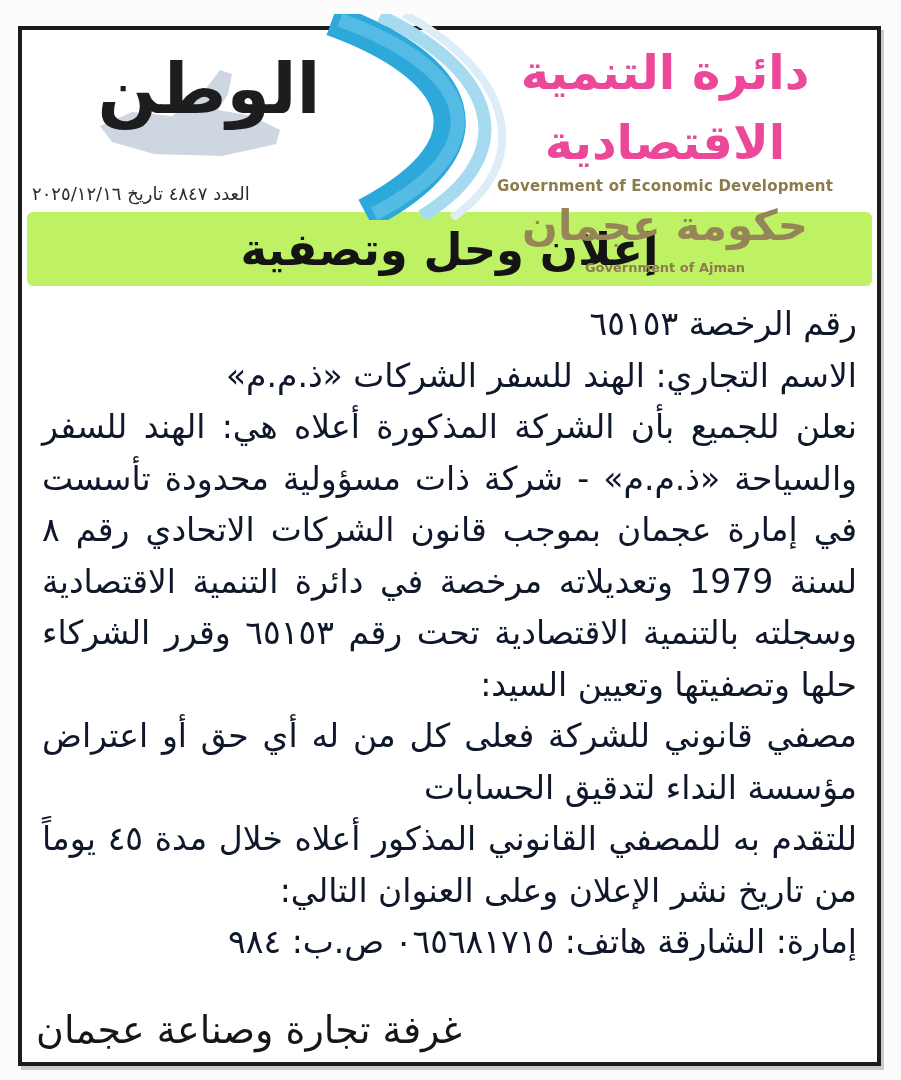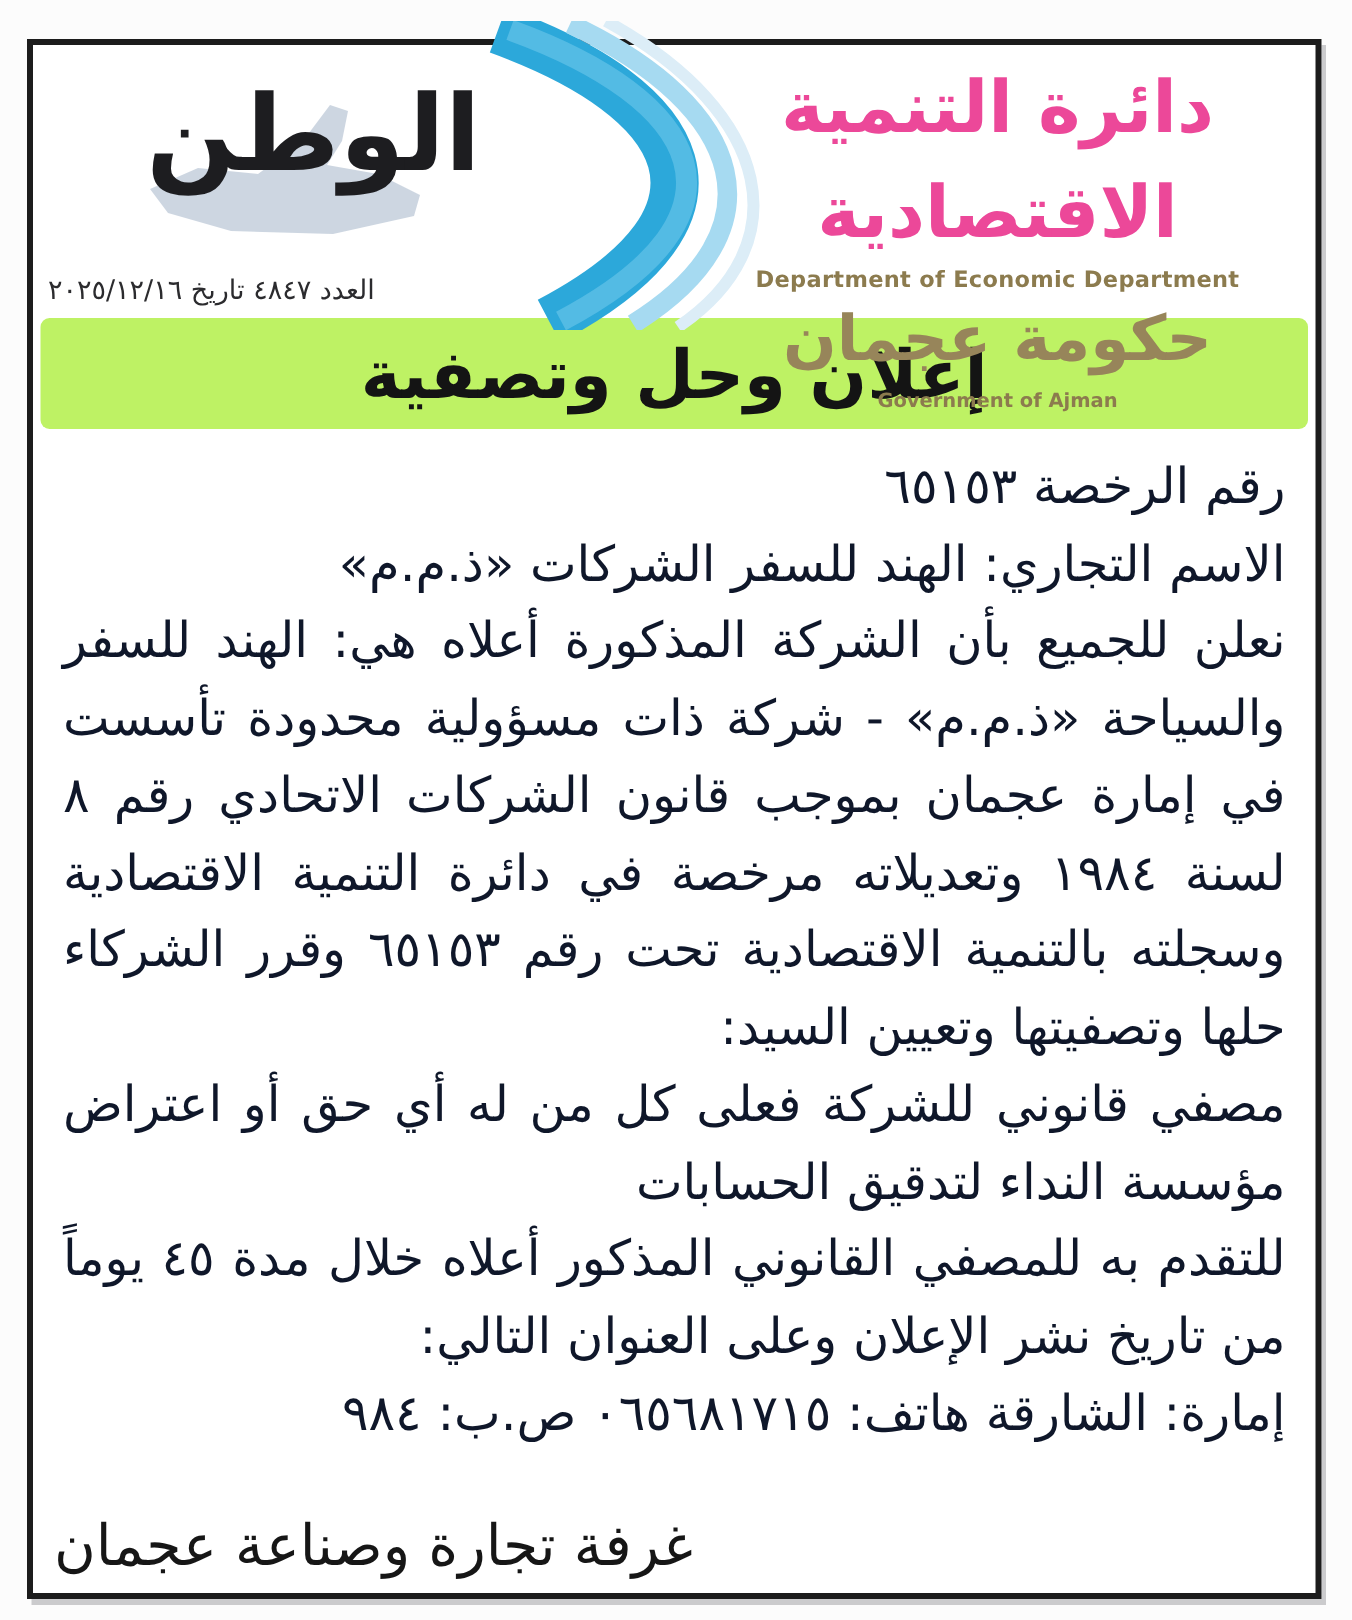--- a/index.html
+++ b/index.html
@@ -71,37 +71,37 @@
       <path d="M106,2 C225,58 248,140 148,202" fill="none" stroke="#a6daf1" stroke-width="13"></path>
       <path d="M130,0 C243,62 258,150 178,204" fill="none" stroke="#dcedf7" stroke-width="8"></path>
     </svg>
 
     <div class="paper-logo">الوطن</div>
 
     <div class="issue-line">العدد ٤٨٤٧ تاريخ ٢٠٢٥/١٢/١٦</div>
 
     <div class="ded">
       <div class="ded-ar">دائرة التنمية الاقتصادية</div>
-      <div class="ded-en">Department of Economic Department</div>
+      <div class="ded-en">Government of Economic Development</div>
       <div class="gov-ar">حكومة عجمان</div>
       <div class="gov-en">Government of Ajman</div>
     </div>
   </div>
 
   <div class="banner">
     <span class="banner-title">إعلان وحل وتصفية</span>
   </div>
 
   <div class="notice">
     <div class="line">رقم الرخصة ٦٥١٥٣</div>
     <div class="line">الاسم التجاري: الهند للسفر الشركات «ذ.م.م»</div>
     <div class="line fill">نعلن للجميع بأن الشركة المذكورة أعلاه هي: الهند للسفر</div>
     <div class="line fill">والسياحة «ذ.م.م» - شركة ذات مسؤولية محدودة تأسست</div>
     <div class="line fill">في إمارة عجمان بموجب قانون الشركات الاتحادي رقم ٨</div>
-    <div class="line fill">لسنة ١٩٨٤ وتعديلاته مرخصة في دائرة التنمية الاقتصادية</div>
+    <div class="line fill">لسنة 1979 وتعديلاته مرخصة في دائرة التنمية الاقتصادية</div>
     <div class="line fill">وسجلته بالتنمية الاقتصادية تحت رقم ٦٥١٥٣ وقرر الشركاء</div>
     <div class="line">حلها وتصفيتها وتعيين السيد:</div>
     <div class="line fill">مصفي قانوني للشركة فعلى كل من له أي حق أو اعتراض</div>
     <div class="line">مؤسسة النداء لتدقيق الحسابات</div>
     <div class="line fill">للتقدم به للمصفي القانوني المذكور أعلاه خلال مدة ٤٥ يوماً</div>
     <div class="line">من تاريخ نشر الإعلان وعلى العنوان التالي:</div>
     <div class="line">إمارة: الشارقة  هاتف: ٠٦٥٦٨١٧١٥ ص.ب: ٩٨٤</div>
   </div>
 
   <div class="chamber">غرفة تجارة وصناعة عجمان</div>

